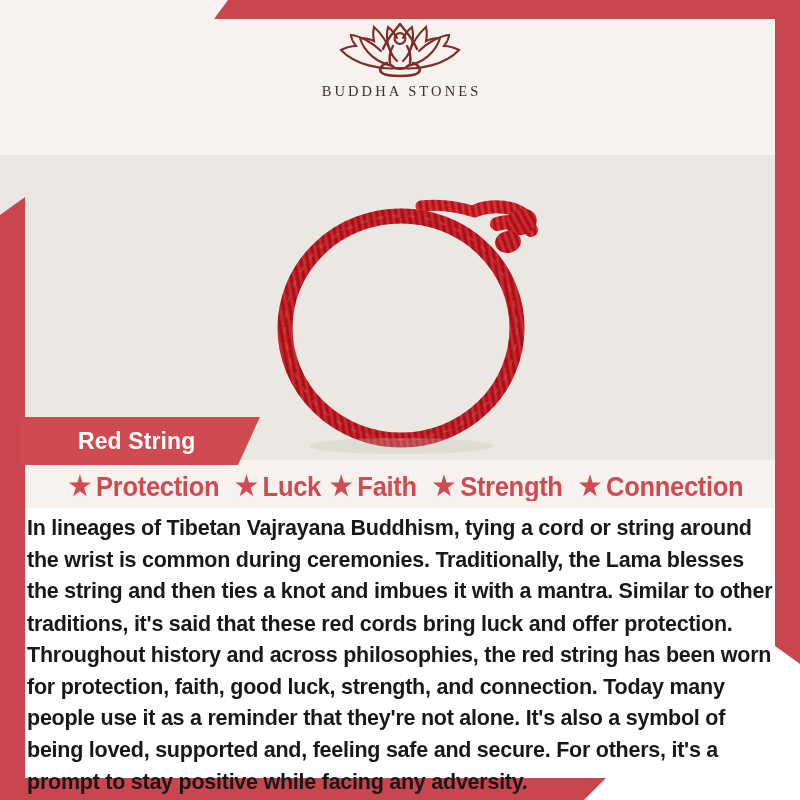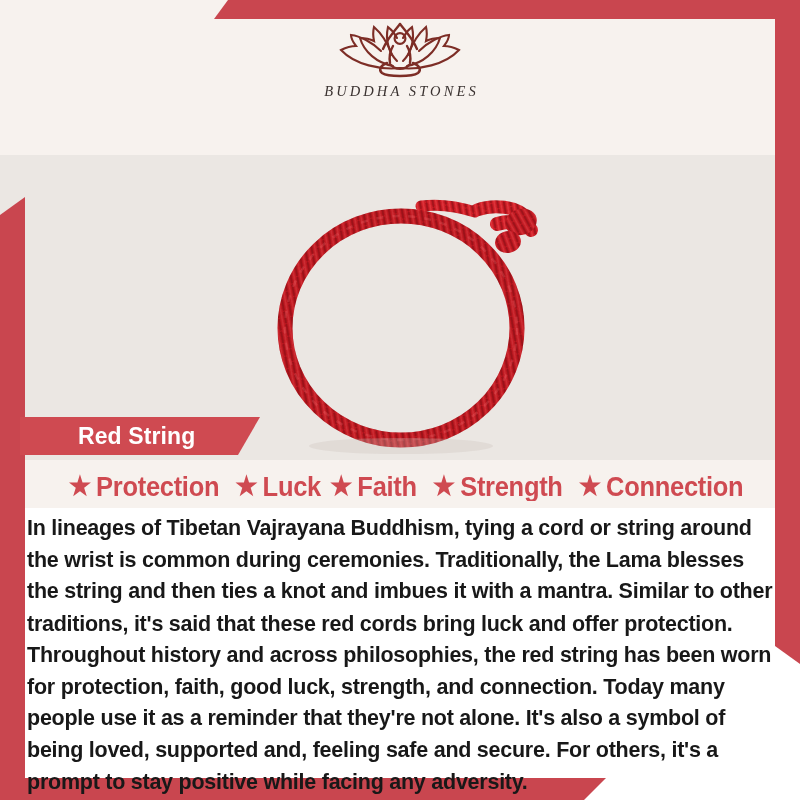--- a/index.html
+++ b/index.html
@@ -66,21 +66,20 @@
     align-items:center;
   }
   .logo-mark { width:150px; height:62px; display:block; }
   .logo-word {
     margin-top:3px;
     font-family:"Liberation Serif", serif;
     font-size:14.5px;
     letter-spacing:3.1px;
     color:#3a3230;
     text-indent:3px;
-    font-style:italic;
   }
 
   
   .title-strip {
     position:absolute;
     left:151px; top:104px; width:504px; height:52px;
     background:#fdfaf8;
     display:flex; align-items:center; justify-content:center;
   }
   .title-strip h1 {
@@ -95,21 +94,21 @@
   
   .product {
     position:absolute;
     left:225px; top:160px; width:360px; height:300px;
   }
   .product svg { width:100%; height:100%; display:block; }
 
   
   .ribbon {
     position:absolute;
-    left:20px; top:417px; width:240px; height:38px;
+    left:20px; top:417px; width:240px; height:48px;
     background:#cf4a51;
     clip-path:polygon(0 0, 100% 0, calc(100% - 22px) 100%, 0 100%);
     display:flex; align-items:center;
   }
   .ribbon span {
     color:#ffffff;
     font-size:23px;
     font-weight:bold;
     padding-left:58px;
     letter-spacing:0.1px;

